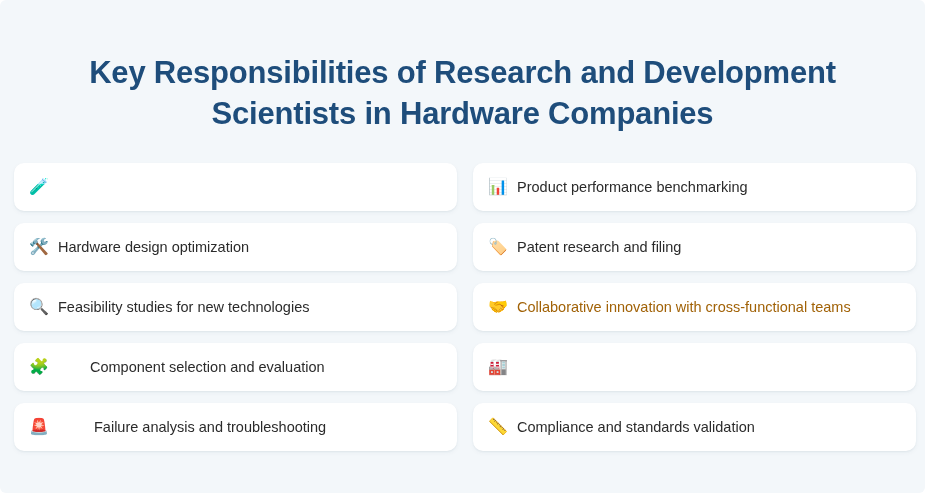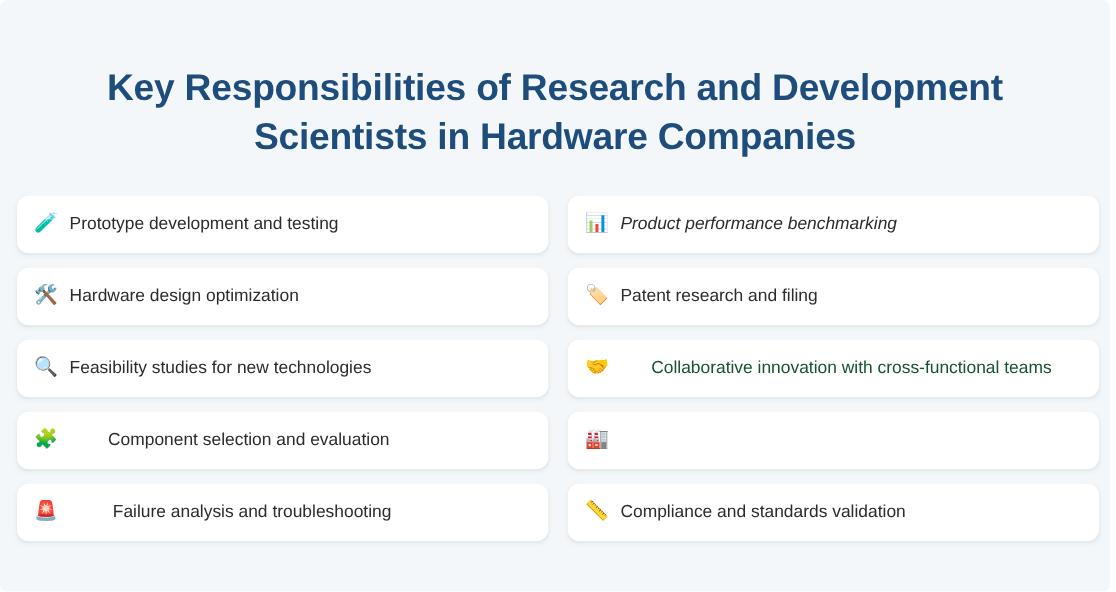--- a/index.html
+++ b/index.html
@@ -76,41 +76,40 @@
 </head>
 <body>
 
 <div class="page" style="background: rgb(243, 247, 250);">
 
   <h1 class="title" style="color: rgb(30, 77, 123);">Key Responsibilities of Research and Development Scientists in Hardware Companies</h1>
 
   <div class="grid">
       <div class="card" style="background: rgb(255, 255, 255);">
         <span class="card-icon">🧪</span>
-        <span class="card-label" style="color: rgb(43, 43, 43);">Prototype development and testing</span>
       </div>
       <div class="card" style="background: rgb(255, 255, 255);">
         <span class="card-icon">📊</span>
-        <span class="card-label" style="color: rgb(43, 43, 43); font-style: italic;">Product performance benchmarking</span>
+        <span class="card-label" style="color: rgb(43, 43, 43);">Product performance benchmarking</span>
       </div>
       <div class="card" style="background: rgb(255, 255, 255);">
         <span class="card-icon">🛠️</span>
         <span class="card-label" style="color: rgb(43, 43, 43);">Hardware design optimization</span>
       </div>
       <div class="card" style="background: rgb(255, 255, 255);">
         <span class="card-icon">🏷️</span>
         <span class="card-label" style="color: rgb(43, 43, 43);">Patent research and filing</span>
       </div>
       <div class="card" style="background: rgb(255, 255, 255);">
         <span class="card-icon">🔍</span>
         <span class="card-label" style="color: rgb(43, 43, 43);">Feasibility studies for new technologies</span>
       </div>
       <div class="card" style="background: rgb(255, 255, 255);">
         <span class="card-icon">🤝</span>
-        <span class="card-label" style="color: #14532d; text-align: center;">Collaborative innovation with cross-functional teams</span>
+        <span class="card-label" style="color: #a16207;">Collaborative innovation with cross-functional teams</span>
       </div>
       <div class="card" style="background: rgb(255, 255, 255);">
         <span class="card-icon">🧩</span>
         <span class="card-label" style="color: rgb(43, 43, 43); margin-left: 32px;">Component selection and evaluation</span>
       </div>
       <div class="card" style="background: rgb(255, 255, 255);">
         <span class="card-icon">🏭</span>
       </div>
       <div class="card" style="background: rgb(255, 255, 255);">
         <span class="card-icon">🚨</span>

